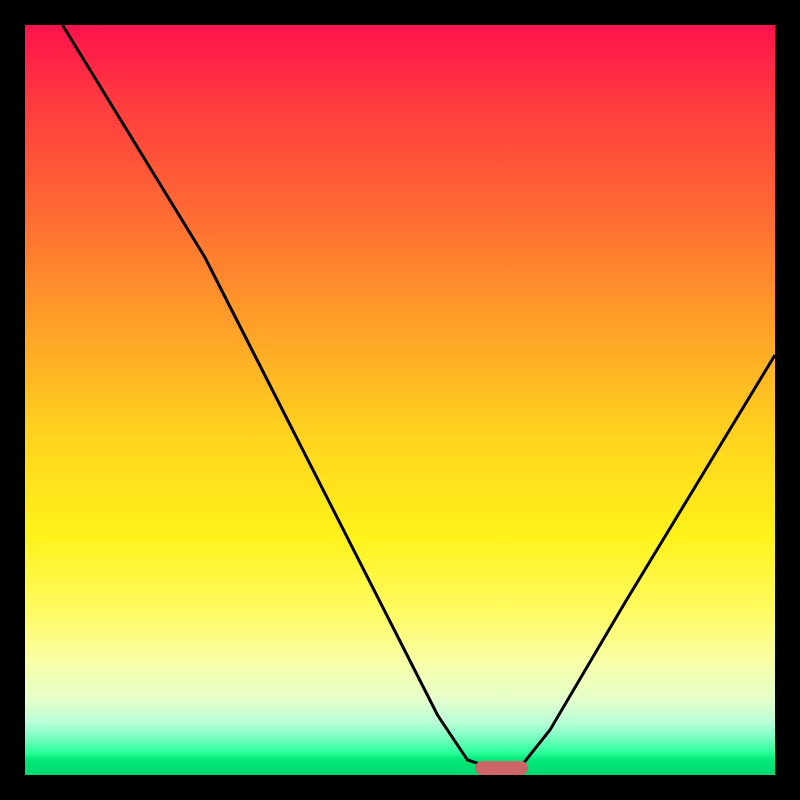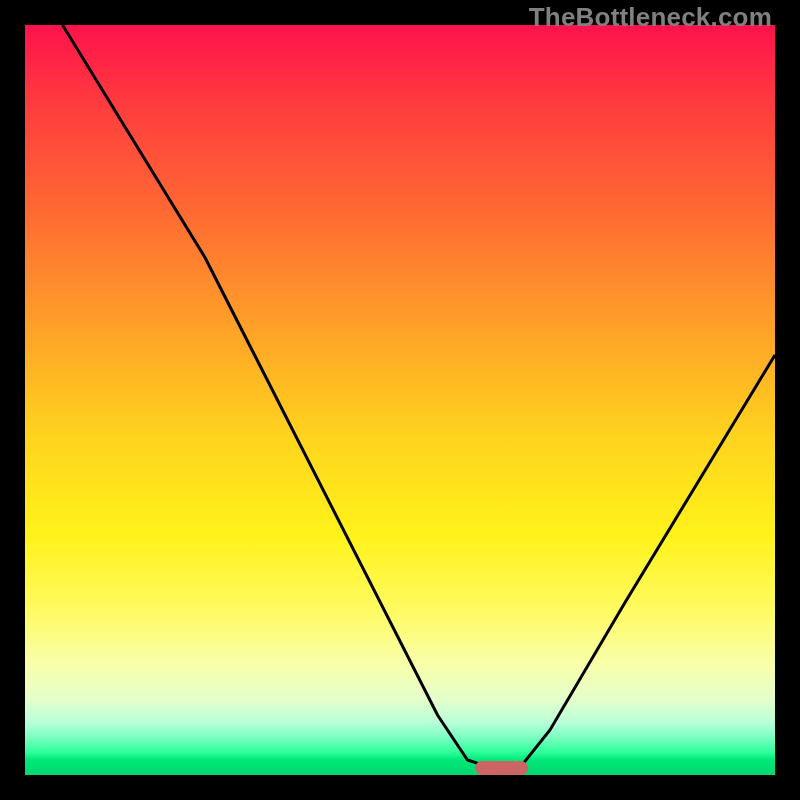--- a/index.html
+++ b/index.html
@@ -71,14 +71,13 @@
 
 <div class="frame">
   <div class="plot-area"></div>
 
   <svg class="curve" viewBox="0 0 750 750" preserveAspectRatio="none">
     <path id="curve-path" d="M37.5 0.0 L180.0 232.5 L412.5 690.0 L442.5 735.0 L465.0 742.5 L495.0 742.5 L525.0 705.0 L600.0 577.5 L750.0 330.0" fill="none" stroke="#000" stroke-width="3"></path>
   </svg>
 
   <div id="marker" class="marker" style="left: 475px; width: 52.5px; top: 760.5px; background: rgb(204, 102, 102);"></div>
 
-  <div class="watermark">TheBottleneck.com</div>
 </div>
 
 </body></html>

